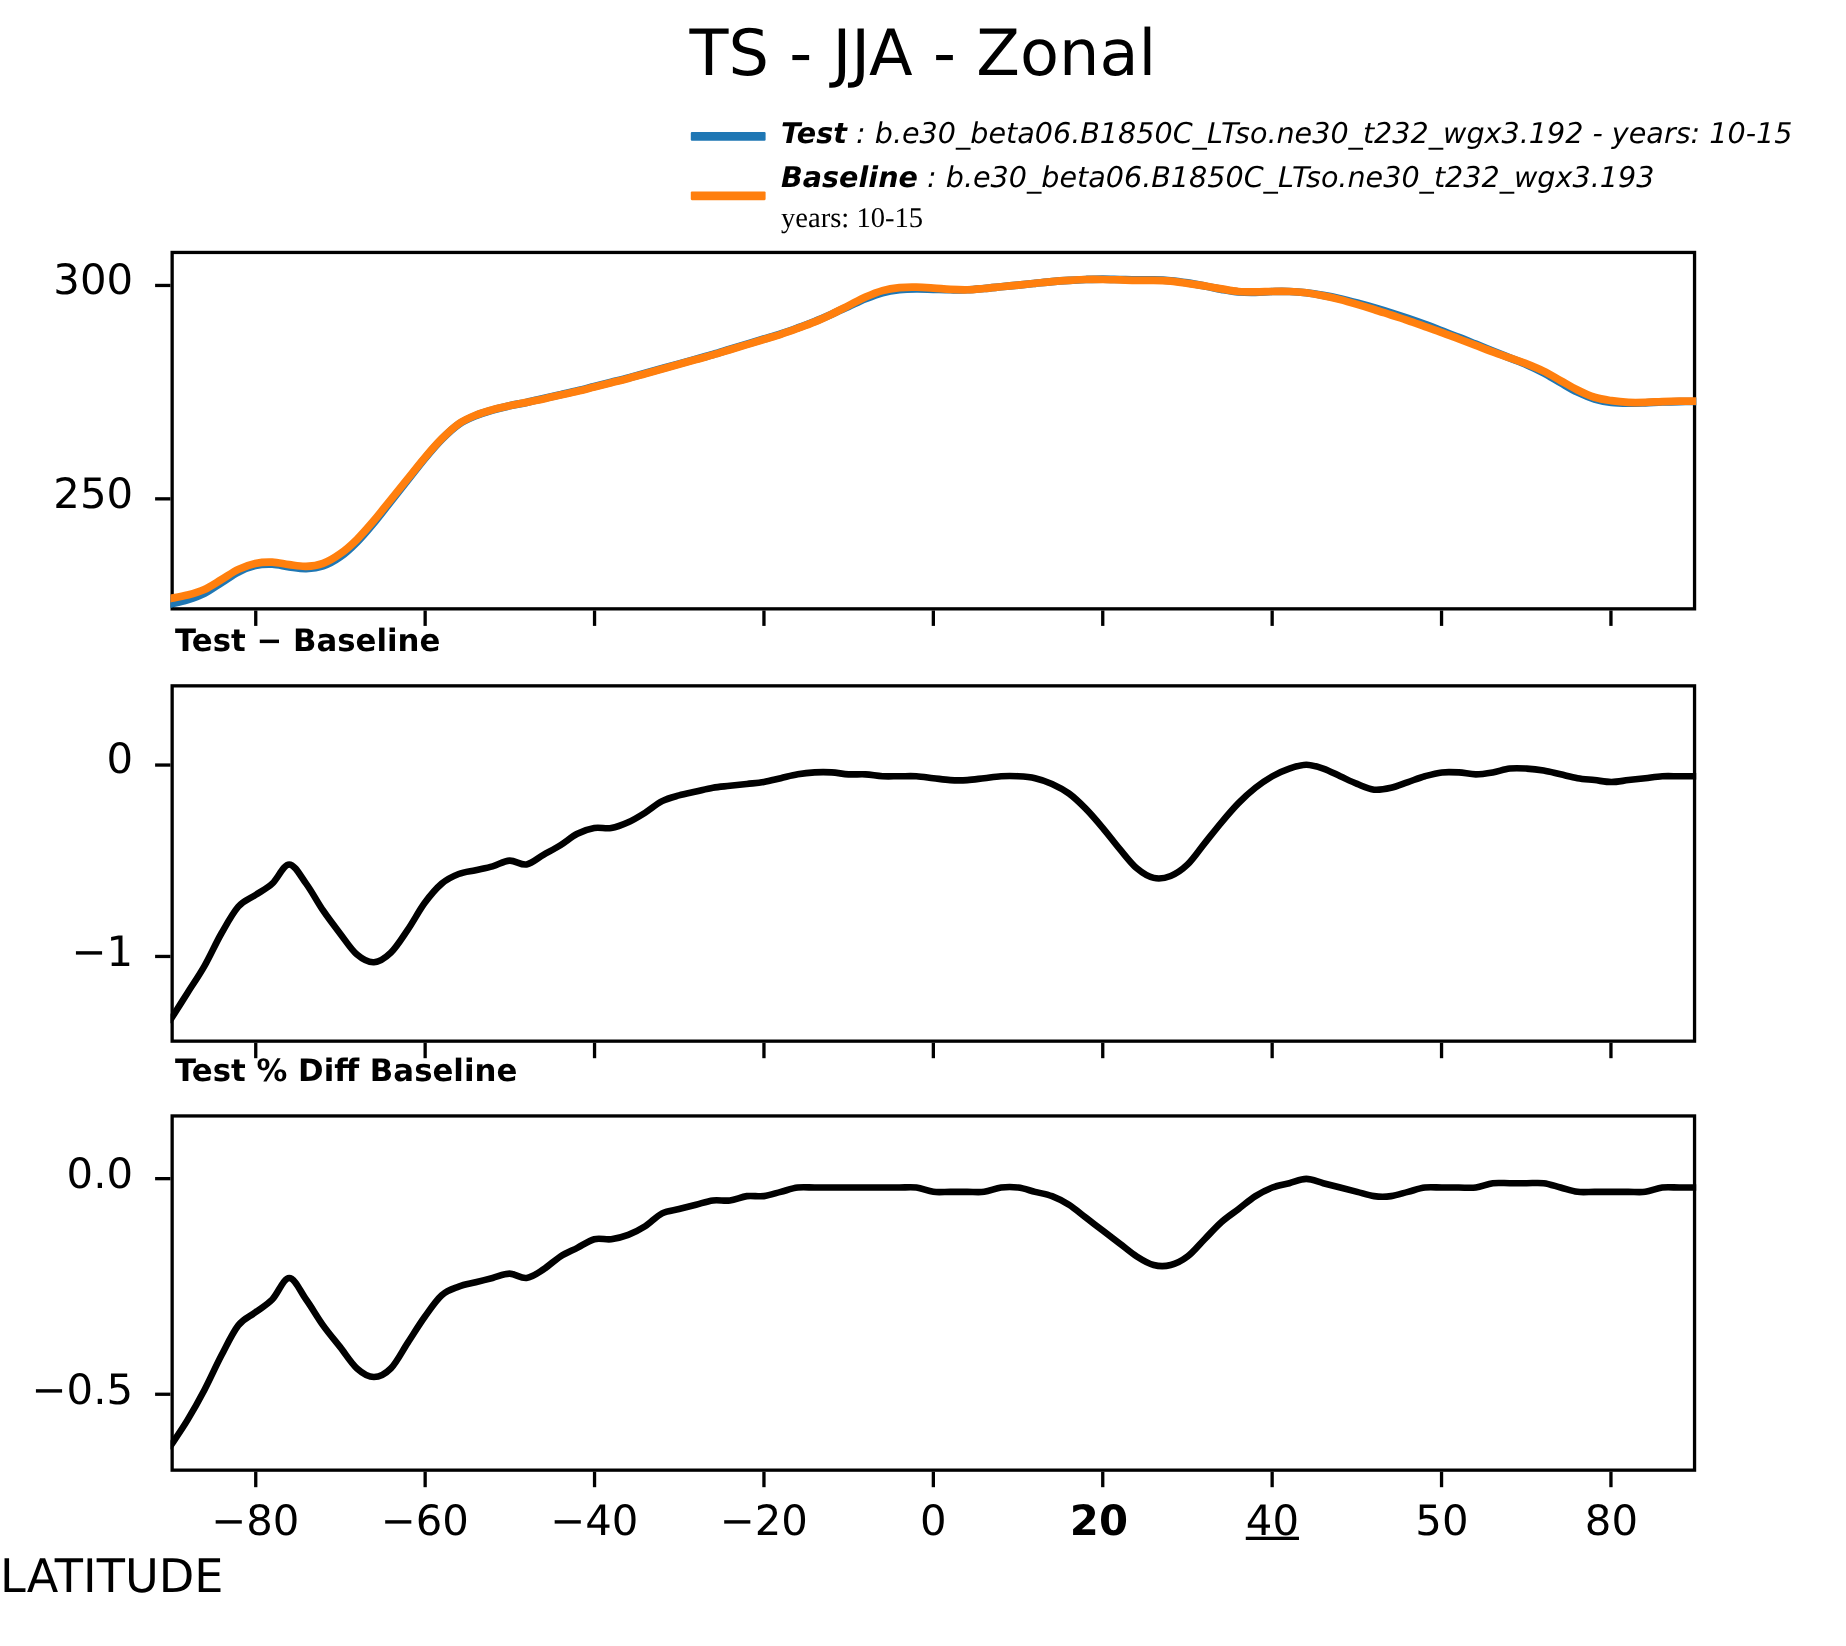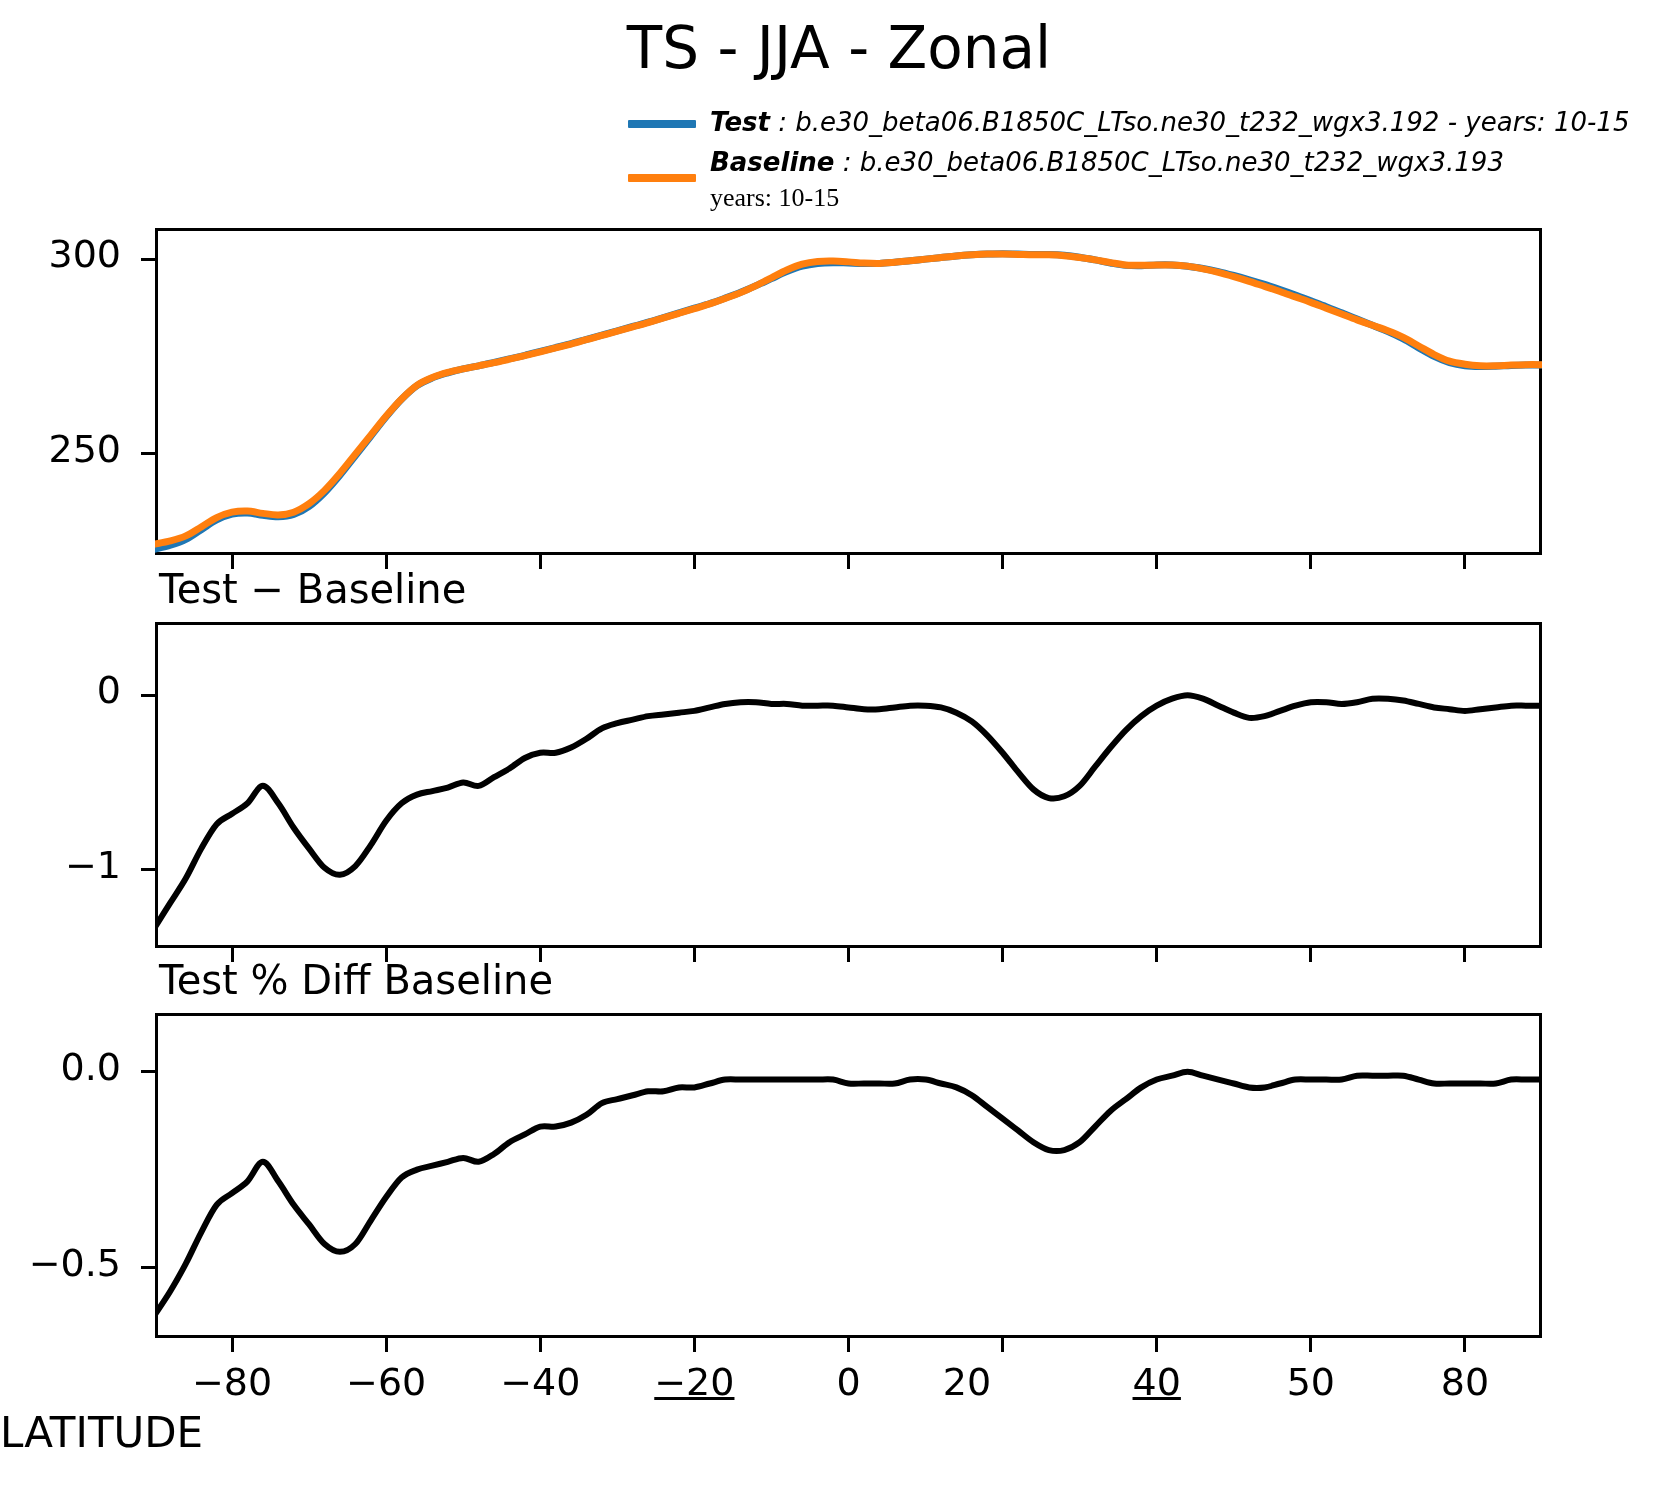--- a/index.html
+++ b/index.html
@@ -68,22 +68,22 @@
   .panel-frame {
     position: absolute;
     left: 0;
     top: 0;
     box-sizing: border-box;
     border: 3px solid #000000;
     background: transparent;
   }
   .panel-label {
     position: absolute;
-    font-size: 40px;
-    font-weight: 400;
+    font-size: 28px;
+    font-weight: 700;
     color: #000000;
     white-space: nowrap;
     font-family: "DejaVu Sans", sans-serif;
   }
   .ytick-label {
     position: absolute;
     font-size: 38px;
     color: #000000;
     text-align: right;
     white-space: nowrap;
@@ -197,25 +197,25 @@
       <div class="ytick-label" style="left: -179px; width: 300px; top: 1240.52px;">−0.5</div>
       <div class="tick-mark" style="left: 141px; top: 1070.23px; width: 14px; height: 3px;"></div>
       <div class="ytick-label" style="left: -179px; width: 300px; top: 1044.73px;">0.0</div>
       <div class="tick-mark" style="left: 230.556px; top: 1338px; width: 3px; height: 14px;"></div>
       <div class="xtick-label" style="left: 132.056px; width: 200px; top: 1360px;">−80</div>
       <div class="tick-mark" style="left: 384.667px; top: 1338px; width: 3px; height: 14px;"></div>
       <div class="xtick-label" style="left: 286.167px; width: 200px; top: 1360px;">−60</div>
       <div class="tick-mark" style="left: 538.778px; top: 1338px; width: 3px; height: 14px;"></div>
       <div class="xtick-label" style="left: 440.278px; width: 200px; top: 1360px;">−40</div>
       <div class="tick-mark" style="left: 692.889px; top: 1338px; width: 3px; height: 14px;"></div>
-      <div class="xtick-label" style="left: 594.389px; width: 200px; top: 1360px; text-decoration: underline;">−20</div>
+      <div class="xtick-label" style="left: 594.389px; width: 200px; top: 1360px;">−20</div>
       <div class="tick-mark" style="left: 847px; top: 1338px; width: 3px; height: 14px;"></div>
       <div class="xtick-label" style="left: 748.5px; width: 200px; top: 1360px;">0</div>
       <div class="tick-mark" style="left: 1001.11px; top: 1338px; width: 3px; height: 14px;"></div>
-      <div class="xtick-label" style="left: 867px; width: 200px; top: 1360px;">20</div>
+      <div class="xtick-label" style="left: 899px; width: 200px; top: 1360px; font-weight: bold;">20</div>
       <div class="tick-mark" style="left: 1155.22px; top: 1338px; width: 3px; height: 14px;"></div>
       <div class="xtick-label" style="left: 1056.72px; width: 200px; top: 1360px; text-decoration: underline;">40</div>
       <div class="tick-mark" style="left: 1309.33px; top: 1338px; width: 3px; height: 14px;"></div>
       <div class="xtick-label" style="left: 1210.83px; width: 200px; top: 1360px;">50</div>
       <div class="tick-mark" style="left: 1463.44px; top: 1338px; width: 3px; height: 14px;"></div>
       <div class="xtick-label" style="left: 1364.94px; width: 200px; top: 1360px;">80</div>
       <svg class="curves" width="1678" height="1496" style="left: 0px; top: 0px;">
         <defs>
           <clipPath id="clip-2">
             <rect x="155" y="1013" width="1387" height="325"></rect>

